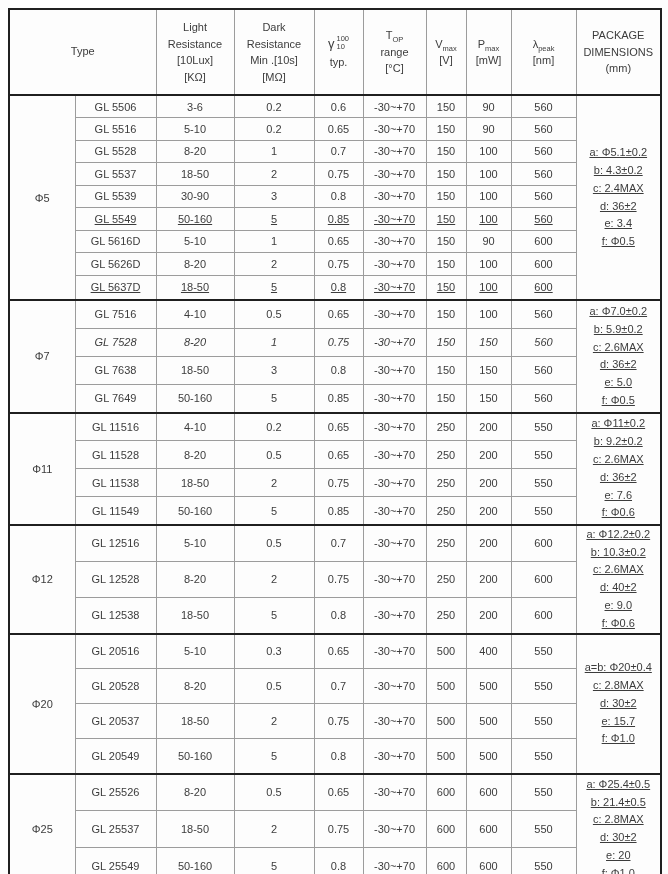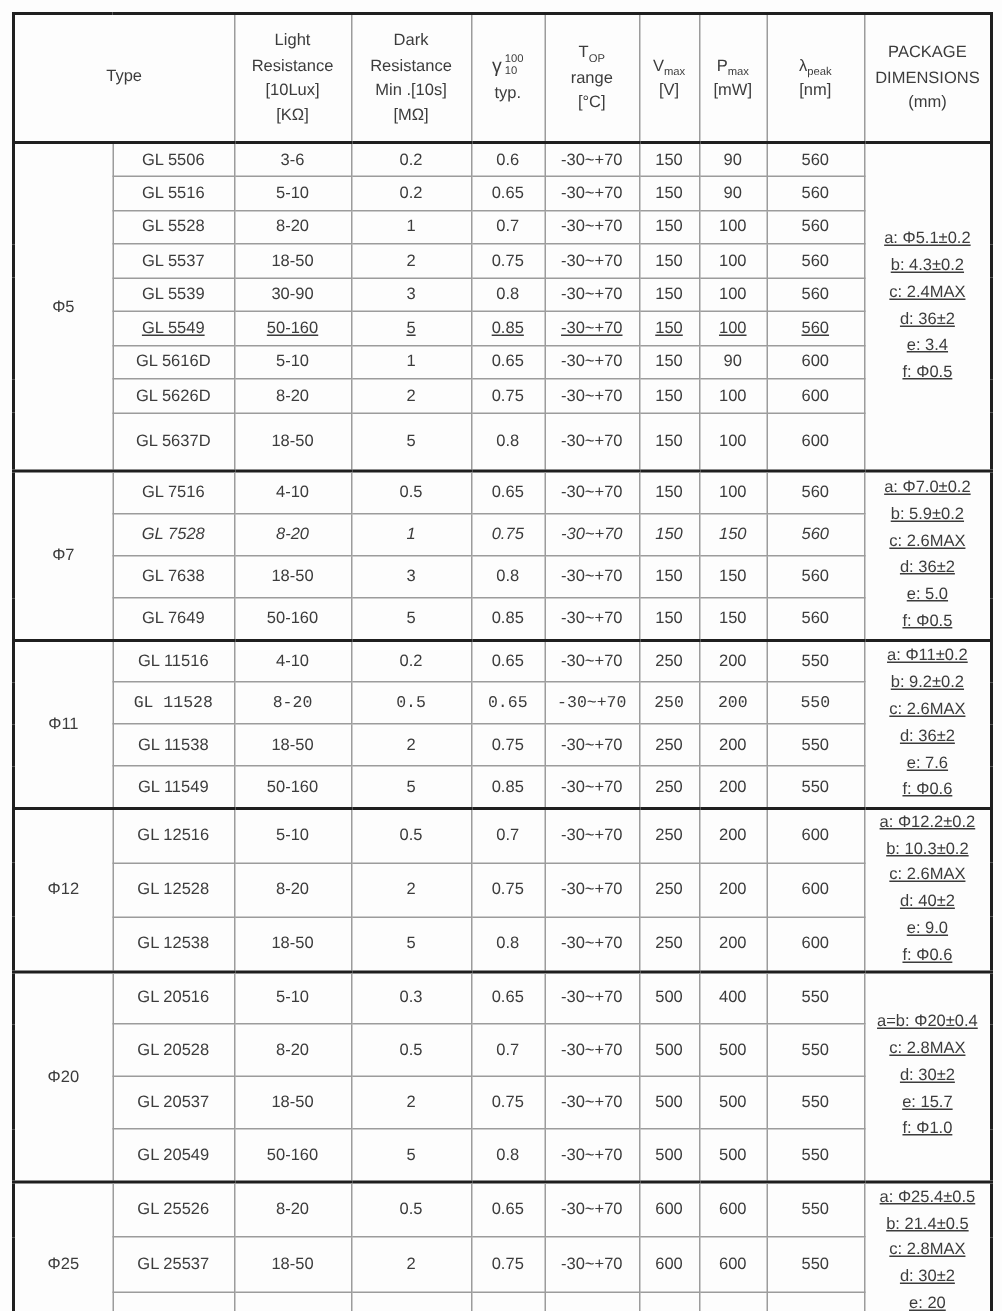--- a/index.html
+++ b/index.html
@@ -189,21 +189,21 @@
         <tr style="height: 22.5px; padding-left: 42px;">
           <td>GL 5626D</td>
           <td>8-20</td>
           <td>2</td>
           <td>0.75</td>
           <td>-30~+70</td>
           <td>150</td>
           <td>100</td>
           <td>600</td>
         </tr>
-        <tr style="height: 39px;">
+        <tr style="height: 25px; text-decoration: underline;">
           <td>GL 5637D</td>
           <td>18-50</td>
           <td>5</td>
           <td>0.8</td>
           <td>-30~+70</td>
           <td>150</td>
           <td>100</td>
           <td>600</td>
         </tr>
         <tr class="group-start" style="height: 28.2px;">
@@ -267,21 +267,21 @@
           <td>550</td>
           <td class="pkg" rowspan="4">
             <div>a:  Φ11±0.2</div>
             <div>b:  9.2±0.2</div>
             <div>c:  2.6MAX</div>
             <div>d:  36±2</div>
             <div>e:  7.6</div>
             <div>f:  Φ0.6</div>
           </td>
         </tr>
-        <tr style="height: 28px; font-family: Liberation Mono, monospace;">
+        <tr style="height: 28px;">
           <td>GL 11528</td>
           <td>8-20</td>
           <td>0.5</td>
           <td>0.65</td>
           <td>-30~+70</td>
           <td>250</td>
           <td>200</td>
           <td>550</td>
         </tr>
         <tr style="height: 28px;">

